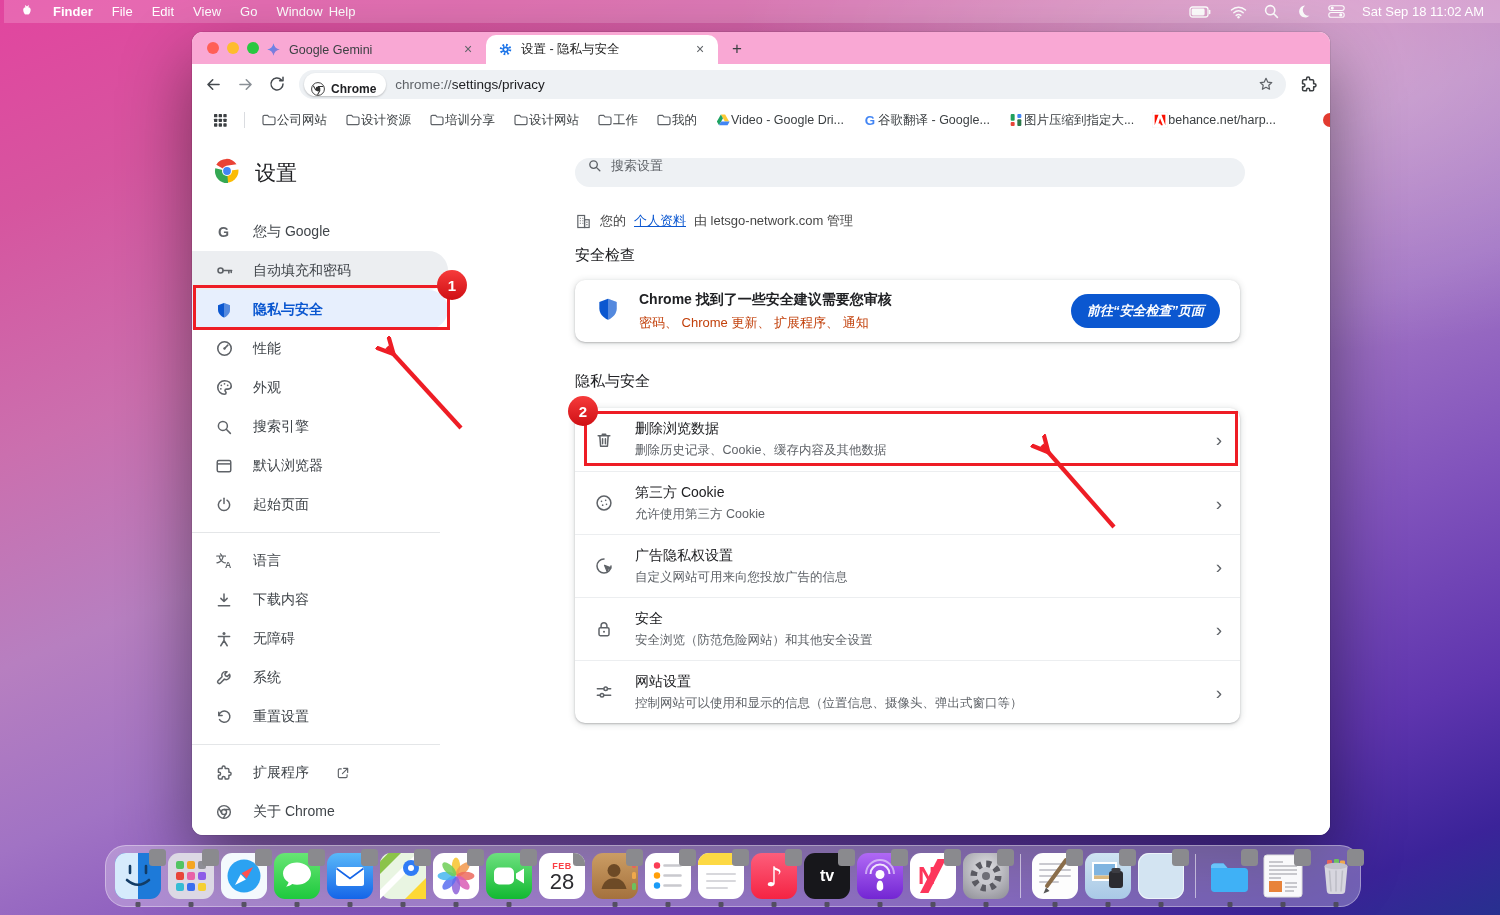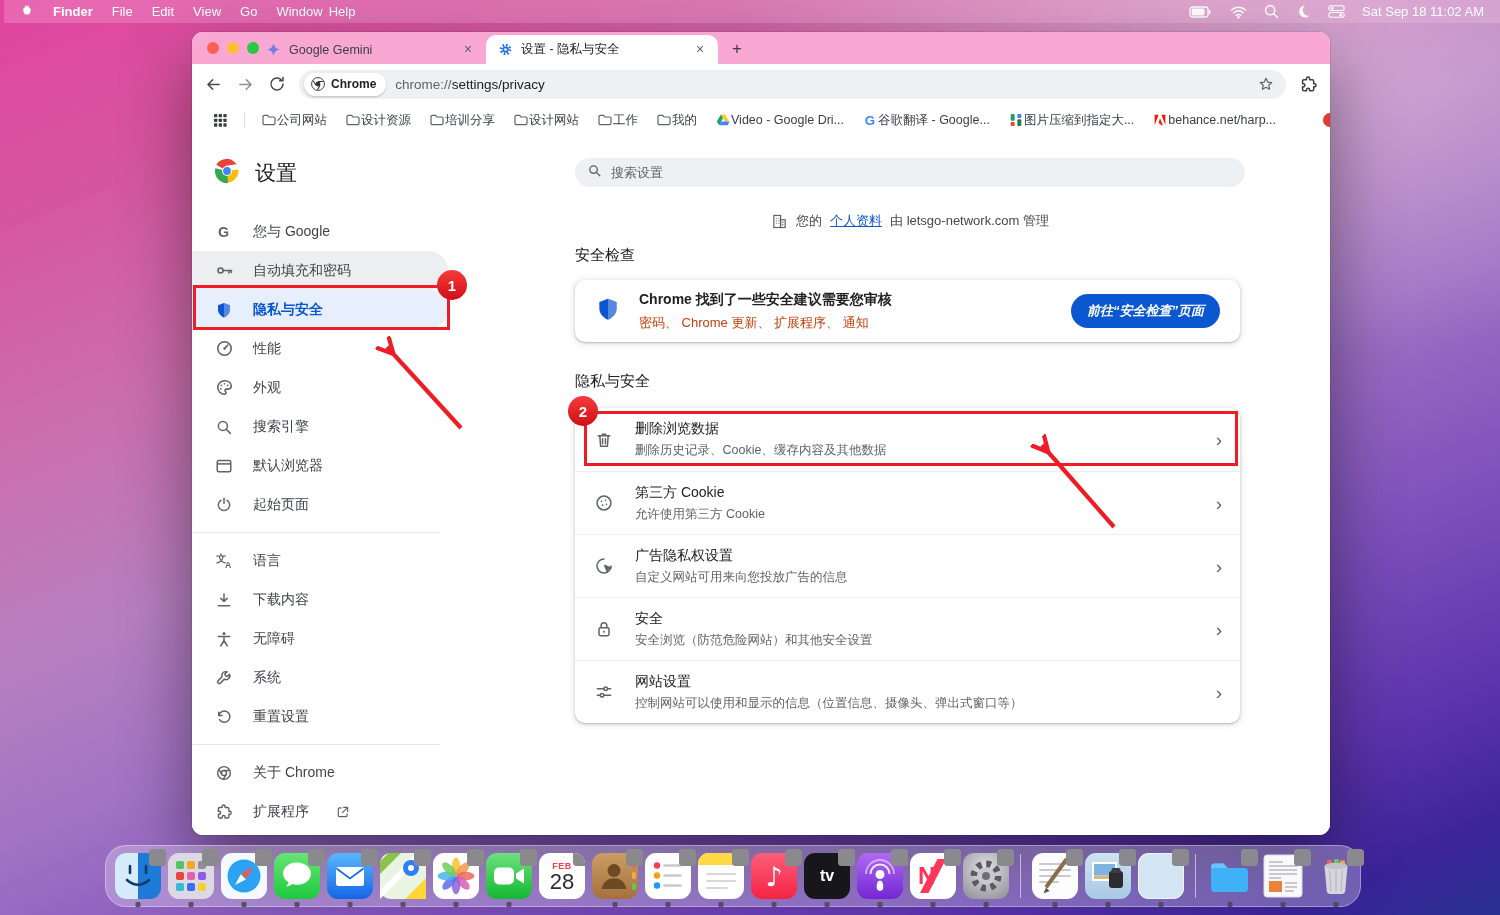--- a/index.html
+++ b/index.html
@@ -36,21 +36,21 @@
   .tab.first { margin-left:62px; }
   .tab.active { background:#fff; border-radius:10px 10px 0 0; color:#1f1f1f; }
   .newtab { width:26px; height:26px; margin:0 0 2px 6px; display:flex; align-items:center; justify-content:center;
     color:#3c4043; font-size:17px; border-radius:50%; }
 
   .toolbar { height:40px; background:#fff; display:flex; align-items:center; padding:0 12px; gap:13px; }
   .navic { color:#454a4f; display:flex; }
   .navic.fwd { color:#8a9096; }
   .omnibox { flex:1; height:29px; background:#eef1f4; border-radius:15px; display:flex; align-items:center;
     padding:0 12px 0 5px; gap:9px; }
-  .chip { height:23px; background:#fff; border-radius:12px; display:flex; align-items:center; gap:6px;
+  .chip { height:23px; background:#fff; border-radius:12px; display:flex; align-items:flex-end; gap:6px;
     padding:0 10px 0 7px; box-shadow:0 1px 2px rgba(0,0,0,.22); font-size:12px; font-weight:700; color:#202124; }
   .url { font-size:13.5px; white-space:nowrap; }
   .url .scheme { color:#5f6368; }
   .url .path { color:#202124; }
   .ob-star { margin-left:auto; color:#5f6368; display:flex; }
   .puzzle { color:#3c4043; display:flex; }
 
   .bookmarksbar { height:32px; background:#fff; display:flex; align-items:center; padding:0 12px; gap:2px;
     font-size:12.5px; color:#3c4043; position:relative; }
   .bm { display:flex; align-items:center; padding:3px 8px; border-radius:6px; white-space:nowrap; }
@@ -68,26 +68,26 @@
     border-radius:0 20px 20px 0; font-size:14px; font-weight:500; color:#40454a; cursor:default; }
   .sb-item .sb-ic { color:#5f6368; display:flex; width:20px; justify-content:center; }
   .sb-item.hov { background:#eceef1; }
   .sb-item.sel { background:#e7effd; color:#0b57d0; font-weight:600; }
   .sb-item.sel .sb-ic { color:#0b57d0; }
   .sb-div { width:248px; height:1px; background:#e4e6e8; margin:8px 0; }
   .extlink { color:#5f6368; margin-left:8px; display:flex; }
 
   
   .search-pill { position:absolute; left:383px; top:22px; width:670px; height:29px; background:#eef1f4;
-    border-radius:15px; display:flex; align-items:center; gap:9px; padding:0 12px; color:#5f6368; }
+    border-radius:15px; display:flex; align-items:flex-start; gap:9px; padding:0 12px; color:#5f6368; }
   .search-pill input { border:none; outline:none; background:transparent; font-size:13px; color:#202124; flex:1;
     font-family:"Liberation Sans","DejaVu Sans",sans-serif; }
   .search-pill input::placeholder { color:#5f6368; opacity:1; }
 
-  .managed { position:absolute; left:383px; top:76px; width:670px; display:flex; justify-content:center;
+  .managed { position:absolute; left:383px; top:76px; width:670px; display:flex; 
     align-items:center; gap:8px; font-size:13px; color:#474747; }
   .managed a { color:#0b57d0; text-decoration:underline; }
   .managed .bic { color:#5f6368; display:flex; }
 
   .sec-head { position:absolute; left:383px; font-size:15px; font-weight:500; color:#202124; }
   .h-safety { top:110px; } .h-priv { top:236px; }
 
   .card { position:absolute; left:383px; width:665px; background:#fff; border-radius:10px;
     box-shadow:0 1px 2px rgba(60,64,67,.3), 0 1px 6px 1px rgba(60,64,67,.15); }
   .card-safety { top:144px; height:62px; display:flex; align-items:center; gap:18px; padding:0 20px; }
@@ -474,41 +474,41 @@
               <svg width="18" height="18" viewBox="0 0 24 24" fill="none" stroke="currentColor" stroke-width="2" stroke-linecap="round" stroke-linejoin="round">
                 <path d="M5 10a7.5 7.5 0 1 1 1 5.5"></path>
                 <path d="M5 5.5V10h4.5"></path>
               </svg>
             </span>
           <span>重置设置</span>
         </div>
         <div class="sb-div"></div>
         <div class="sb-item">
           <span class="sb-ic">
-              <svg width="18" height="18" viewBox="0 0 24 24" fill="none" stroke="currentColor" stroke-width="1.9">
-                <circle cx="12" cy="12" r="8.5"></circle>
-                <circle cx="12" cy="12" r="3.4"></circle>
-                <path d="M12 8.6h8.2M9.1 13.8L5 6.8M14.9 13.8L10.8 20.7"></path>
-              </svg>
-            </span>
-          <span>关于 Chrome</span>
-        </div>
-        <div class="sb-item">
-          <span class="sb-ic">
               <svg width="18" height="18" viewBox="0 0 24 24" fill="none" stroke="currentColor" stroke-width="1.9" stroke-linejoin="round">
                 <path d="M9.5 4.6a2 2 0 0 1 4 0V6h3.4A1.6 1.6 0 0 1 18.5 7.6V11h1a2 2 0 0 1 0 4h-1v3.4a1.6 1.6 0 0 1-1.6 1.6H13.5v-1.4a2 2 0 0 0-4 0V20H6.1a1.6 1.6 0 0 1-1.6-1.6V15h1a2 2 0 0 0 0-4h-1V7.6A1.6 1.6 0 0 1 6.1 6h3.4z"></path>
               </svg>
             </span>
           <span>扩展程序</span>
           <span class="extlink">
               <svg width="14" height="14" viewBox="0 0 24 24" fill="none" stroke="currentColor" stroke-width="2" stroke-linecap="round" stroke-linejoin="round">
                 <path d="M9 5H6a2 2 0 0 0-2 2v11a2 2 0 0 0 2 2h11a2 2 0 0 0 2-2v-3"></path>
                 <path d="M13 4h7v7M20 4l-9 9"></path>
               </svg>
             </span>
+        </div>
+        <div class="sb-item">
+          <span class="sb-ic">
+              <svg width="18" height="18" viewBox="0 0 24 24" fill="none" stroke="currentColor" stroke-width="1.9">
+                <circle cx="12" cy="12" r="8.5"></circle>
+                <circle cx="12" cy="12" r="3.4"></circle>
+                <path d="M12 8.6h8.2M9.1 13.8L5 6.8M14.9 13.8L10.8 20.7"></path>
+              </svg>
+            </span>
+          <span>关于 Chrome</span>
         </div>
       </aside>
 
       <div class="search-pill">
         <span><svg width="15" height="15" viewBox="0 0 24 24" fill="none" stroke="#5f6368" stroke-width="2.2" stroke-linecap="round">
               <circle cx="10.5" cy="10.5" r="6"></circle>
               <path d="M15 15l5.5 5.5"></path>
             </svg></span>
         <input type="text" readonly="" placeholder="搜索设置" style="">
       </div>

